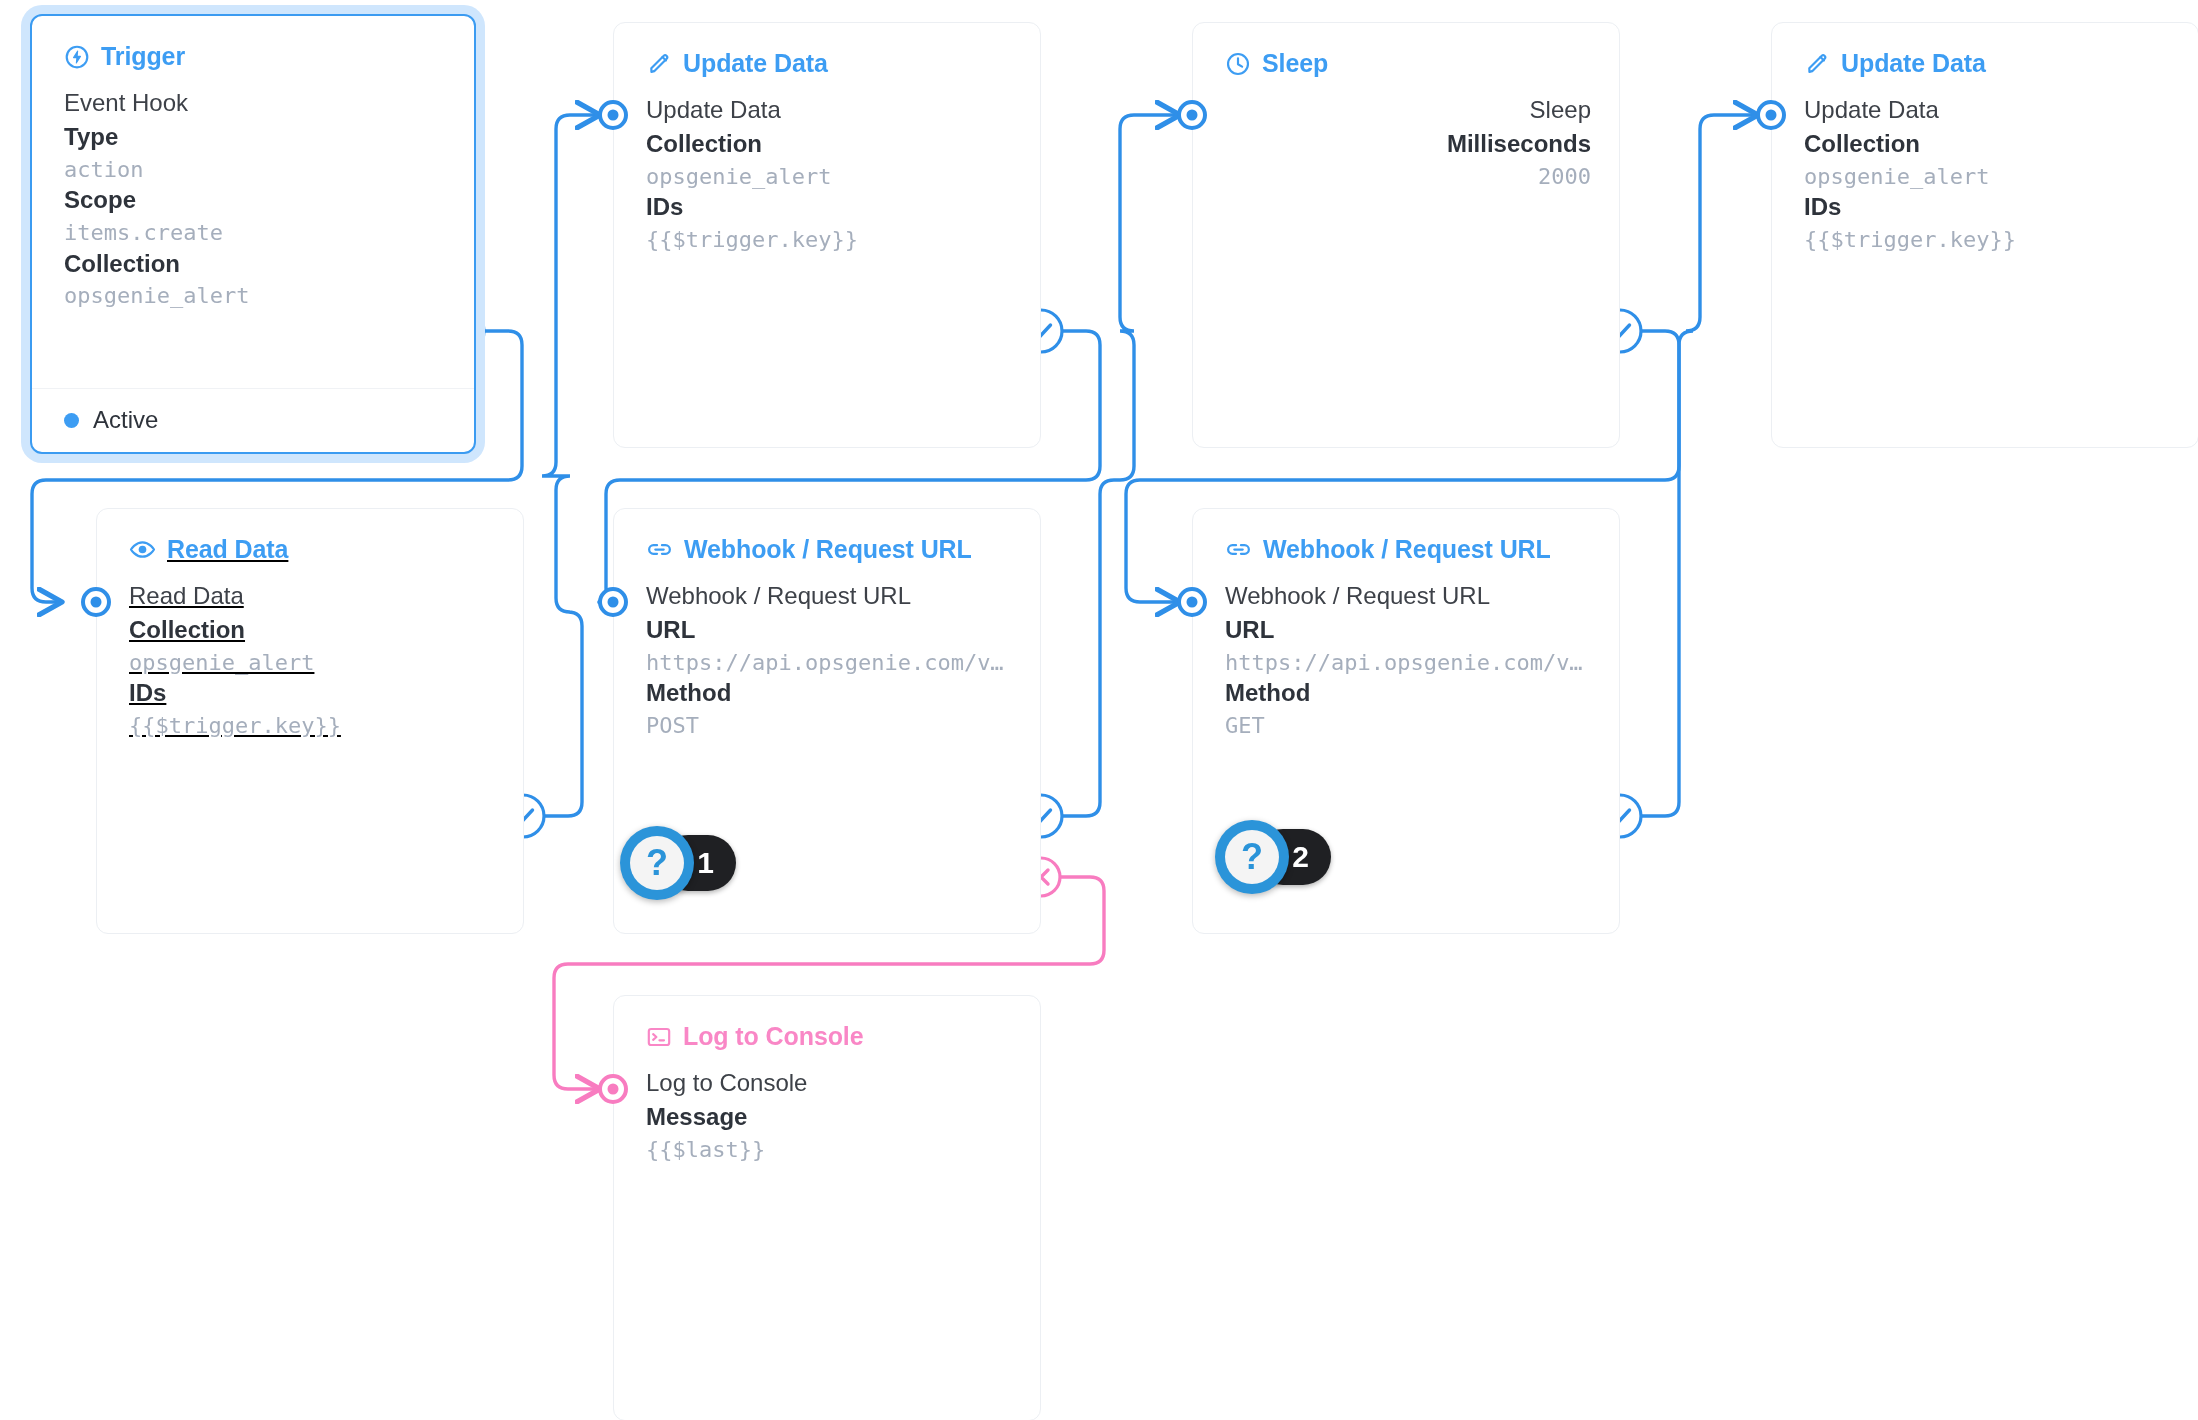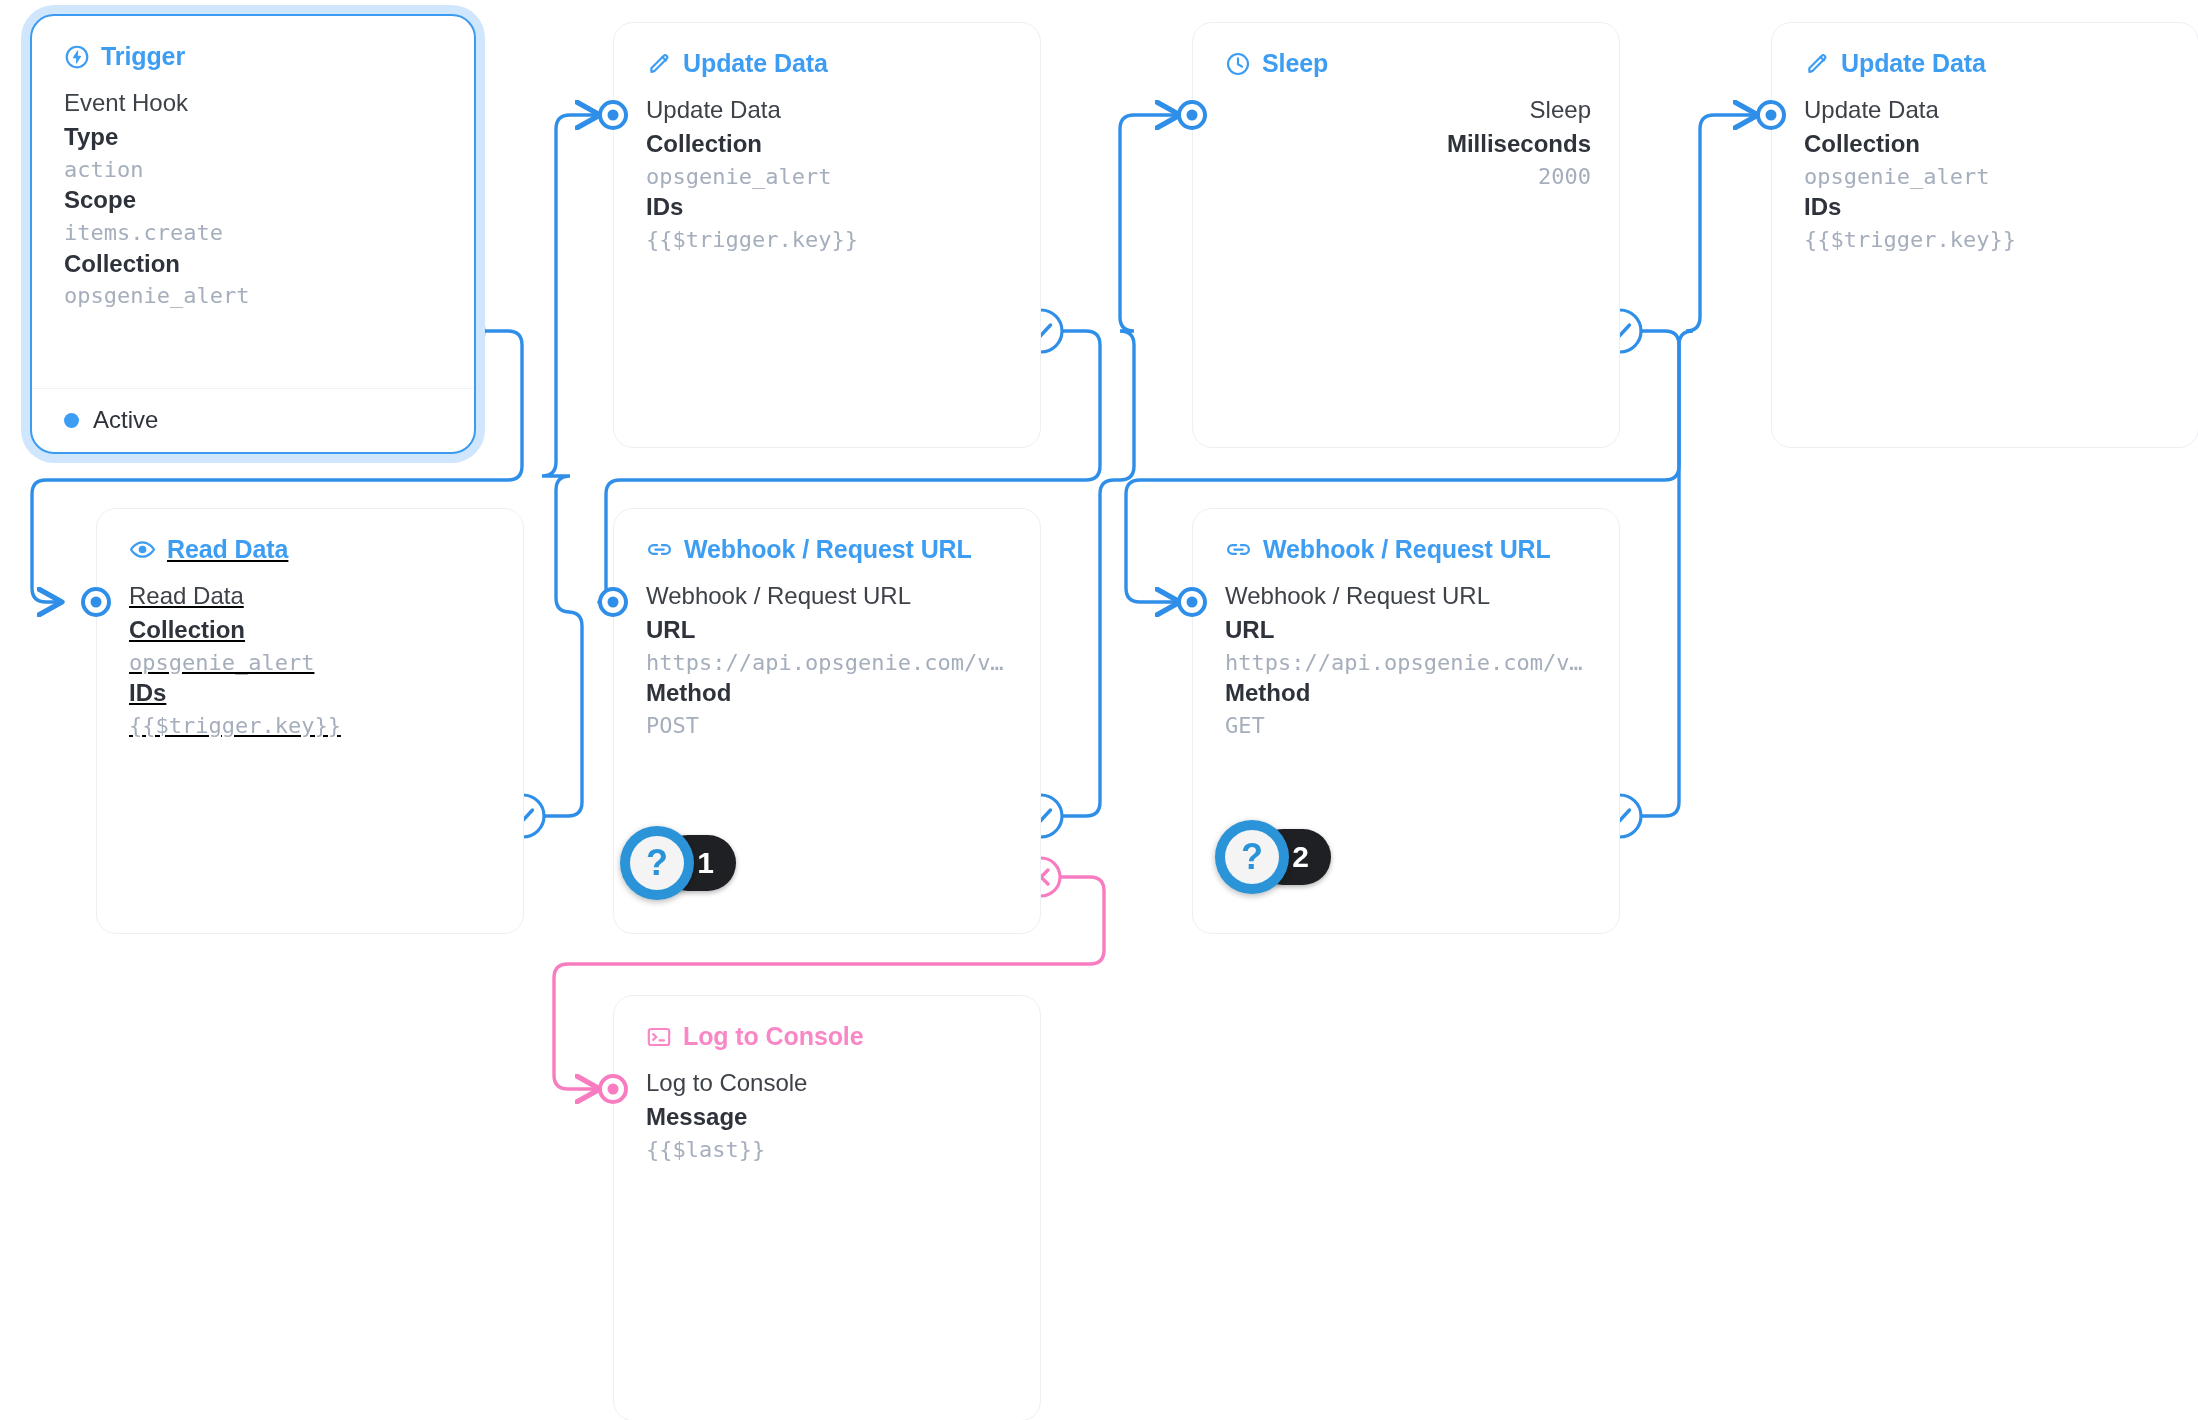--- a/index.html
+++ b/index.html
@@ -25,28 +25,28 @@
     height: 1420px;
     pointer-events: none;
     z-index: 1;
   }
 
   
   .card {
     position: absolute;
     background: #ffffff;
     border: 1px solid #eceff3;
-    border-radius: 20px;
+    border-radius: 12px;
     box-sizing: border-box;
     z-index: 2;
   }
   .card.selected {
     border: 2px solid #3b9bf1;
     box-shadow: 0 0 0 9px #cfe6fd;
-    border-radius: 24px;
+    border-radius: 12px;
   }
   .card-title {
     display: flex;
     align-items: center;
     gap: 11px;
     font-size: 25px;
     font-weight: bold;
     color: #3d9df3;
     padding: 26px 0 0 32px;
     letter-spacing: -0.1px;

